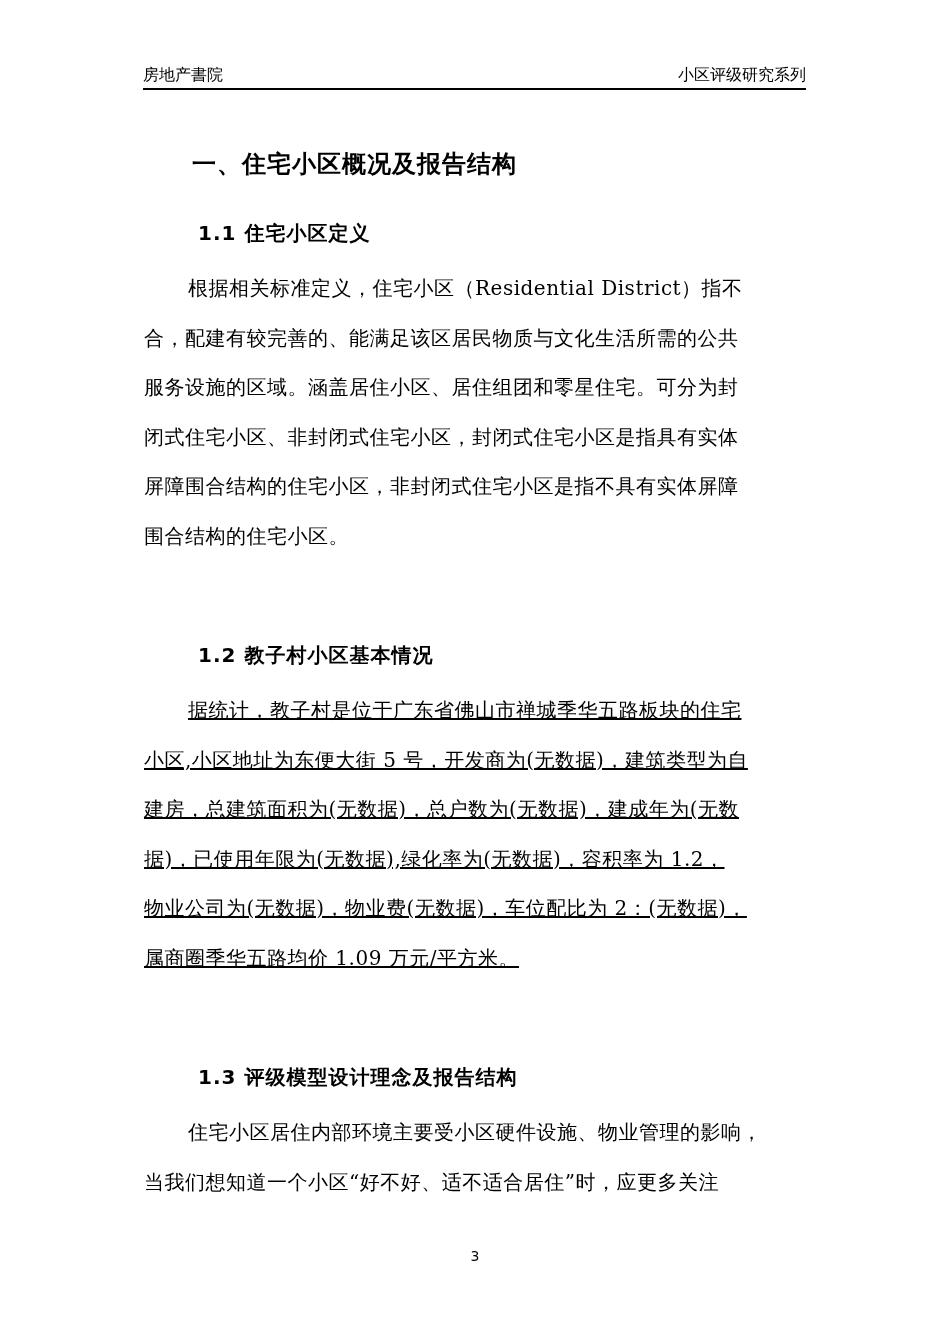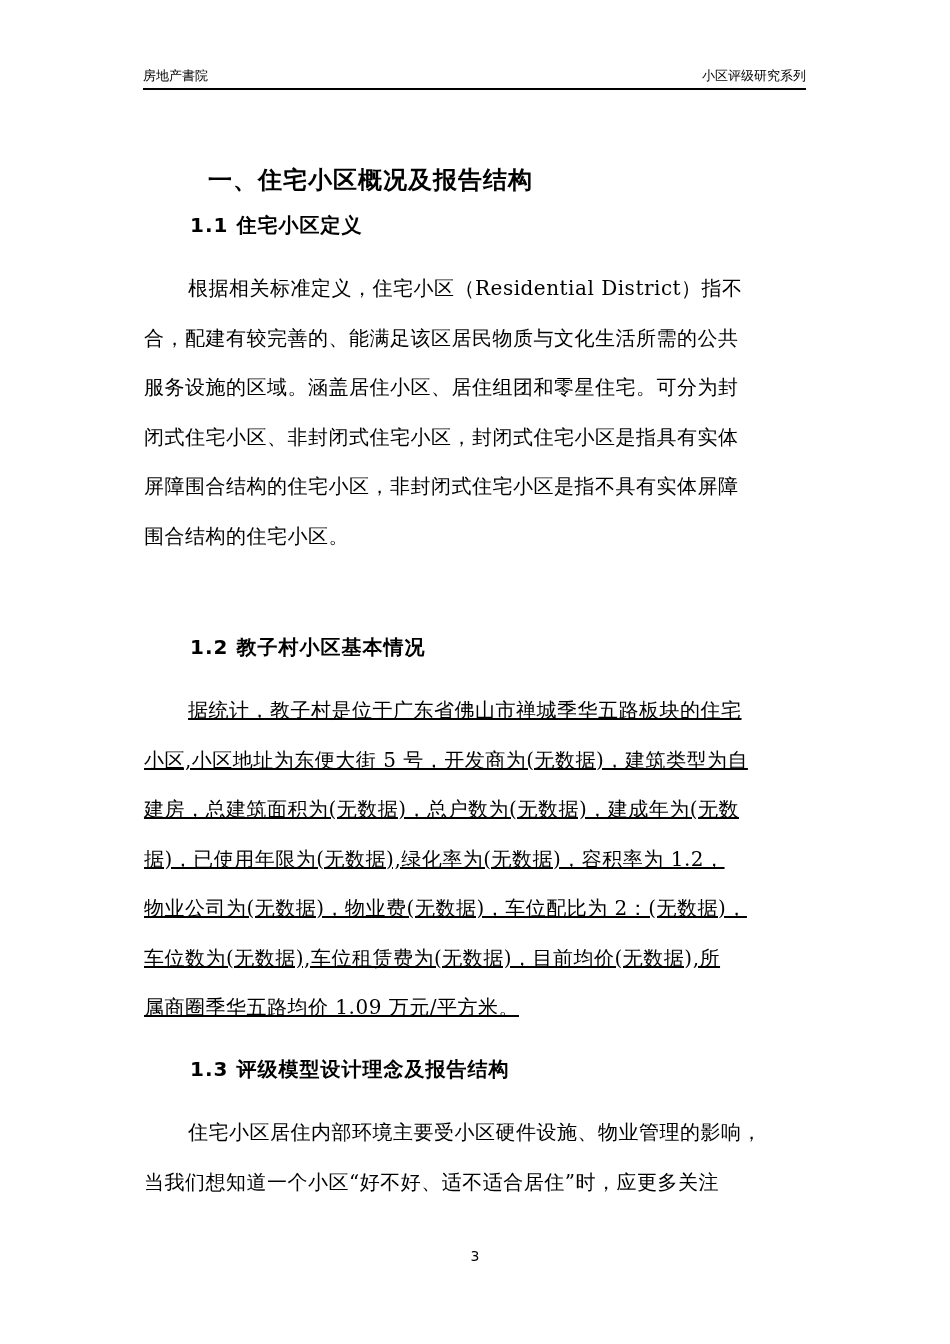--- a/index.html
+++ b/index.html
@@ -15,46 +15,46 @@
       font-family: "DejaVu Serif", "Liberation Serif", serif;
       color: #000;
     }
     .page-header {
       position: absolute;
       left: 143px;
       top: 66px;
       width: 663px;
       height: 22px;
       border-bottom: 2px solid #000;
-      font-family: Liberation Serif, serif;
-      font-size: 13px;
+      font-family: Liberation Mono, monospace;
+      font-size: 16px;
       line-height: 20px;
     }
     .page-header .left { position: absolute; left: 0; top: 0; }
     .page-header .right { position: absolute; right: 0; top: 0; text-align: right; }
 
     .content {
       position: absolute;
       left: 144px;
       top: 140px;
       width: 664px;
     }
     h1.chapter {
-      margin: 16px;
+      margin: 0;
       position: absolute;
       left: 48px;
       top: 8px;
       font-size: 24px;
       font-weight: bold;
       font-family: "DejaVu Sans", "Liberation Sans", sans-serif;
       letter-spacing: 1px;
       white-space: nowrap;
     }
     h2.section {
-      margin: 0;
+      margin: 8px;
       position: absolute;
       left: 46px;
       font-size: 20px;
       font-weight: bold;
       font-family: "DejaVu Sans", "Liberation Sans", sans-serif;
       letter-spacing: 1px;
       white-space: nowrap;
     }
     .para {
       position: absolute;
@@ -103,21 +103,20 @@
     <span class="line">围合结构的住宅小区。</span>
   </div>
 
   <h2 class="section" style="top:494px;">1.2 教子村小区基本情况</h2>
   <div class="para" style="top:546px;text-decoration:underline;">
     <span class="line indent">据统计，教子村是位于广东省佛山市禅城季华五路板块的住宅</span>
     <span class="line">小区,小区地址为东便大街 5 号，开发商为(无数据)，建筑类型为自</span>
     <span class="line">建房，总建筑面积为(无数据)，总户数为(无数据)，建成年为(无数</span>
     <span class="line">据)，已使用年限为(无数据),绿化率为(无数据)，容积率为 1.2，</span>
     <span class="line">物业公司为(无数据)，物业费(无数据)，车位配比为 2：(无数据)，</span>
-    <span class="line">车位数为(无数据),车位租赁费为(无数据)，目前均价(无数据),所</span>
     <span class="line">属商圈季华五路均价 1.09 万元/平方米。</span>
   </div>
 
   <h2 class="section" style="top:916px;">1.3 评级模型设计理念及报告结构</h2>
   <div class="para" style="top:968px;">
     <span class="line indent">住宅小区居住内部环境主要受小区硬件设施、物业管理的影响，</span>
     <span class="line">当我们想知道一个小区“好不好、适不适合居住”时，应更多关注</span>
   </div>
 </div>
 

